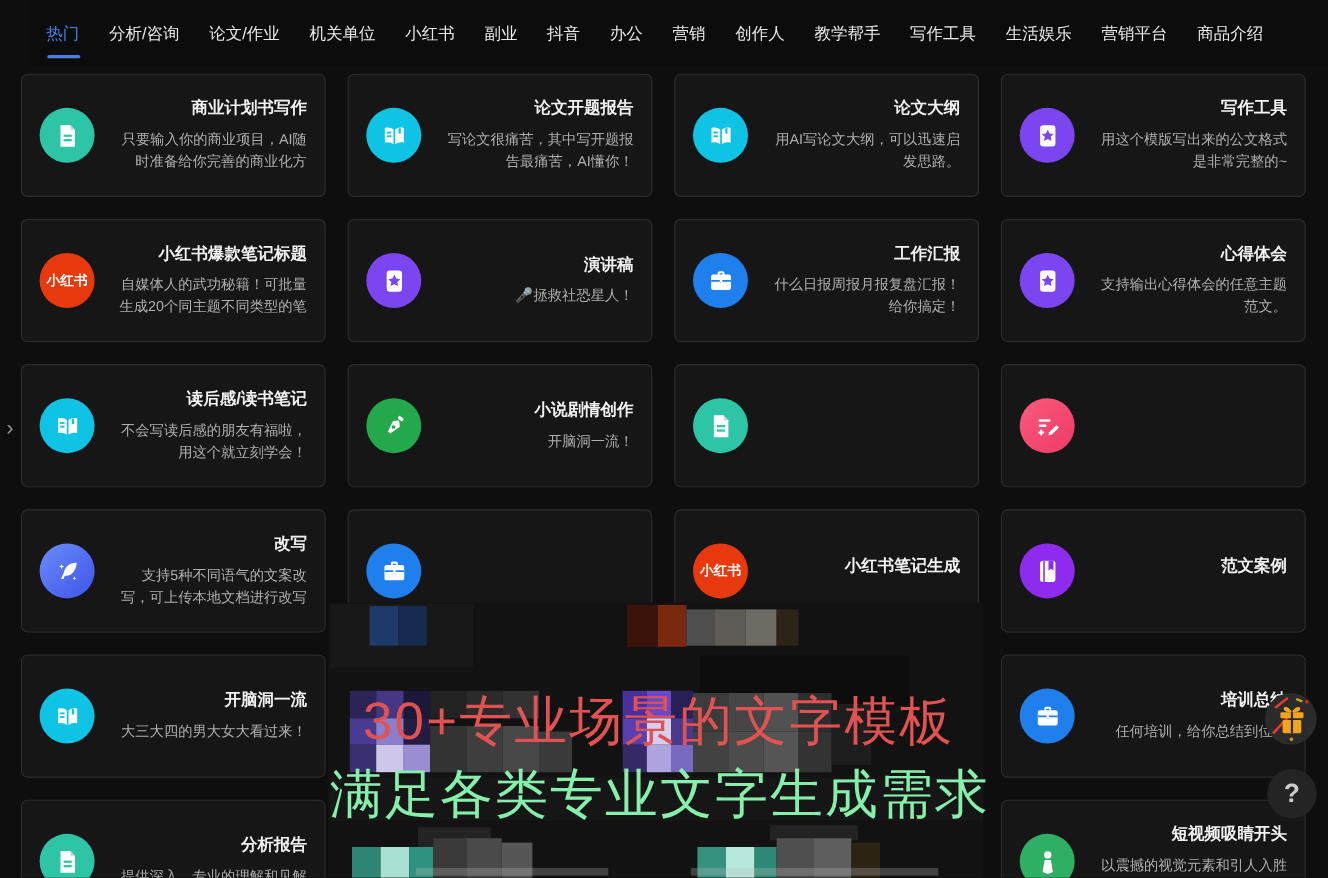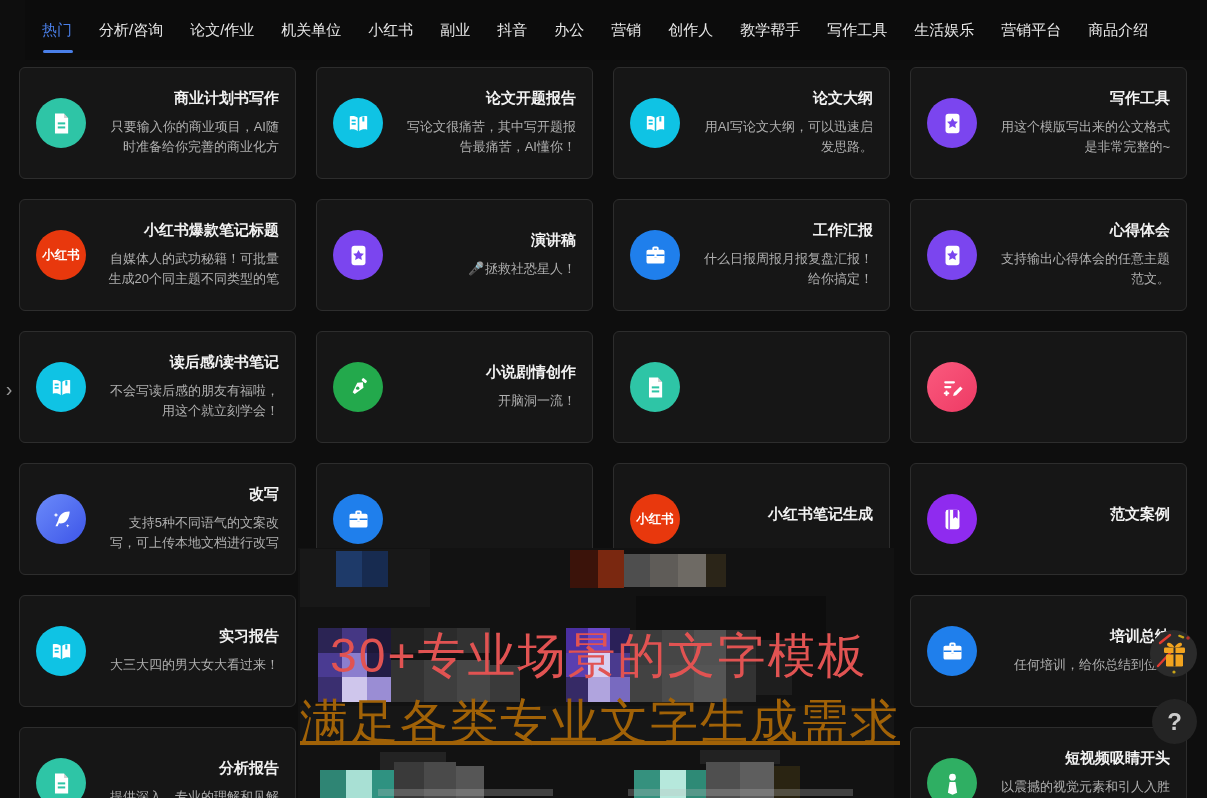--- a/index.html
+++ b/index.html
@@ -279,21 +279,21 @@
     <div class="card">
       <div class="icon-circle" style="background: rgb(15, 195, 228); color: rgb(15, 195, 228);">
         <svg width="27" height="27" viewBox="0 0 24 24">
           <path fill="#fff" d="M4.3 5.6c2.7-.7 5.4-.1 7 1.3v11.9c-1.6-1.4-4.3-2-7-1.3zM19.7 5.6c-2.7-.7-5.4-.1-7 1.3v11.9c1.6-1.4 4.3-2 7-1.3z"></path>
           <rect x="5.9" y="8.6" width="3.6" height="1.5" fill="currentColor"></rect>
           <rect x="5.9" y="11.6" width="3.6" height="1.5" fill="currentColor"></rect>
           <rect x="15.4" y="5.8" width="1.8" height="4.4" fill="currentColor"></rect>
         </svg>
       </div>
       <div class="card-text">
-        <div class="card-title">实习报告</div>
+        <div class="card-title">开脑洞一流</div>
         <div class="card-desc">大三大四的男大女大看过来！</div>
       </div>
     </div>
     <div class="slot"></div>
     <div class="slot"></div>
     <div class="card">
       <div class="icon-circle" style="background: rgb(31, 127, 236); color: rgb(31, 127, 236);">
         <svg width="27" height="27" viewBox="0 0 24 24">
           <path fill="#fff" d="M9.2 6.8V5.6c0-.9.7-1.6 1.6-1.6h2.4c.9 0 1.6.7 1.6 1.6v1.2h3.6c.9 0 1.6.7 1.6 1.6v9.2c0 .9-.7 1.6-1.6 1.6H5.6c-.9 0-1.6-.7-1.6-1.6V8.4c0-.9.7-1.6 1.6-1.6zm1.6-1.1v1.1h2.4V5.7z"></path>
           <path fill="currentColor" d="M4 11.1h7v2.2h2v-2.2h7v1.4h-7v1h-2v-1H4z"></path>
@@ -392,21 +392,21 @@
     <div style="left: 634px; top: 770px; width: 26px; height: 28px; background: rgb(53, 145, 126);"></div>
     <div style="left: 660px; top: 770px; width: 26px; height: 28px; background: rgb(182, 232, 220);"></div>
     <div style="left: 686px; top: 770px; width: 20px; height: 28px; background: rgb(46, 138, 118);"></div>
     <div style="left: 706px; top: 762px; width: 34px; height: 36px; background: rgb(79, 79, 79);"></div>
     <div style="left: 740px; top: 762px; width: 34px; height: 36px; background: rgb(94, 94, 94);"></div>
     <div style="left: 774px; top: 766px; width: 26px; height: 32px; background: rgb(42, 36, 18);"></div>
     <div style="left: 378px; top: 789px; width: 175px; height: 7px; background: rgba(190, 190, 190, 0.28);"></div>
     <div style="left: 628px; top: 789px; width: 225px; height: 7px; background: rgba(190, 190, 190, 0.28);"></div>
   </div>
 <div class="ov-line" id="ov1" style="color: rgb(225, 83, 82);">30+专业场景的文字模板</div>
-<div class="ov-line" id="ov2" style="color: #a16207; text-decoration: underline;">满足各类专业文字生成需求</div>
+<div class="ov-line" id="ov2" style="color: #86efac;">满足各类专业文字生成需求</div>
 
 <div class="float-btn" id="gift-btn">
   <svg width="46" height="46" viewBox="0 0 46 46">
     <line x1="9" y1="12" x2="19" y2="4" stroke="#E23B30" stroke-width="2.4" stroke-linecap="round"></line>
     <line x1="7" y1="35" x2="20" y2="21" stroke="#E23B30" stroke-width="2.4" stroke-linecap="round"></line>
     <circle cx="37" cy="7" r="1.8" fill="#B03028"></circle>
     <circle cx="23" cy="41" r="1.6" fill="#C8A418"></circle>
     <rect x="27" y="4.4" width="6.4" height="2.2" rx="1.1" transform="rotate(22 30 5.5)" fill="#C8A418"></rect>
     <path d="M23.5 16.5c-2.2-5-7.5-6.2-7.5-3.2s4.5 3.2 7.5 3.2zm0 0c2.2-5 7.5-6.2 7.5-3.2s-4.5 3.2-7.5 3.2z" fill="#F2A41F"></path>
     <rect x="13" y="16.5" width="21" height="5.5" rx="1.2" fill="#F2A41F"></rect>

